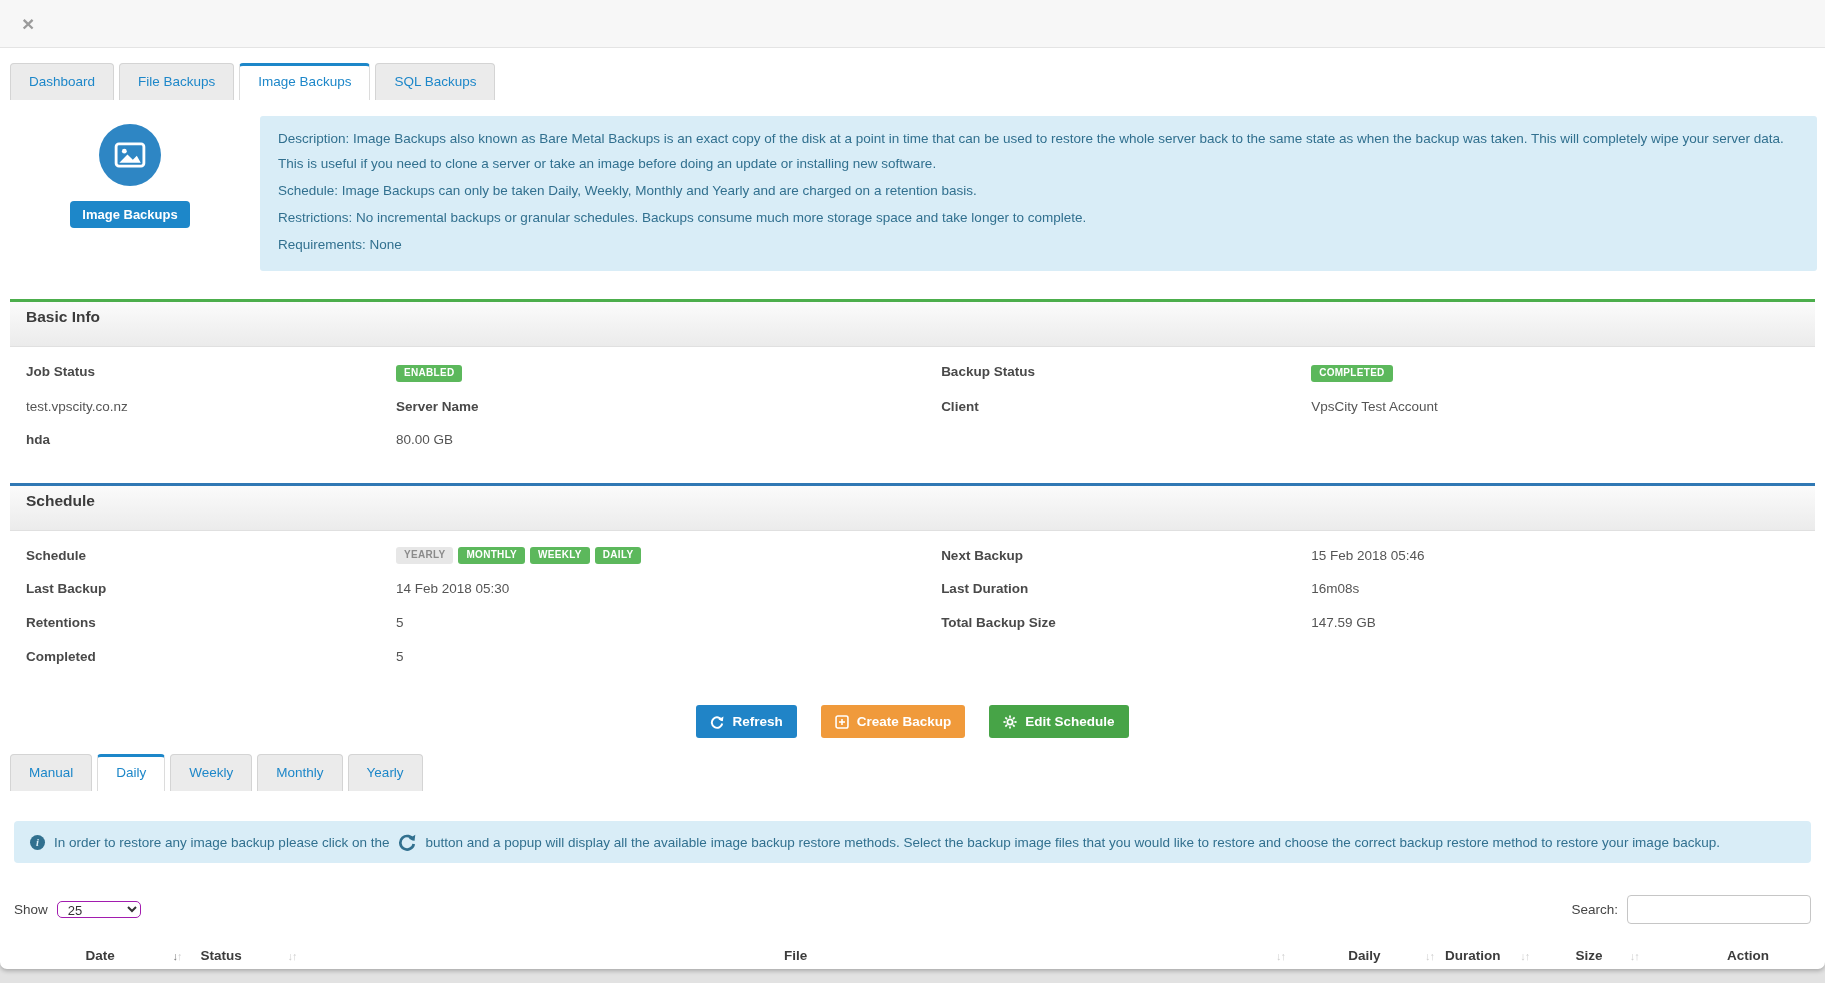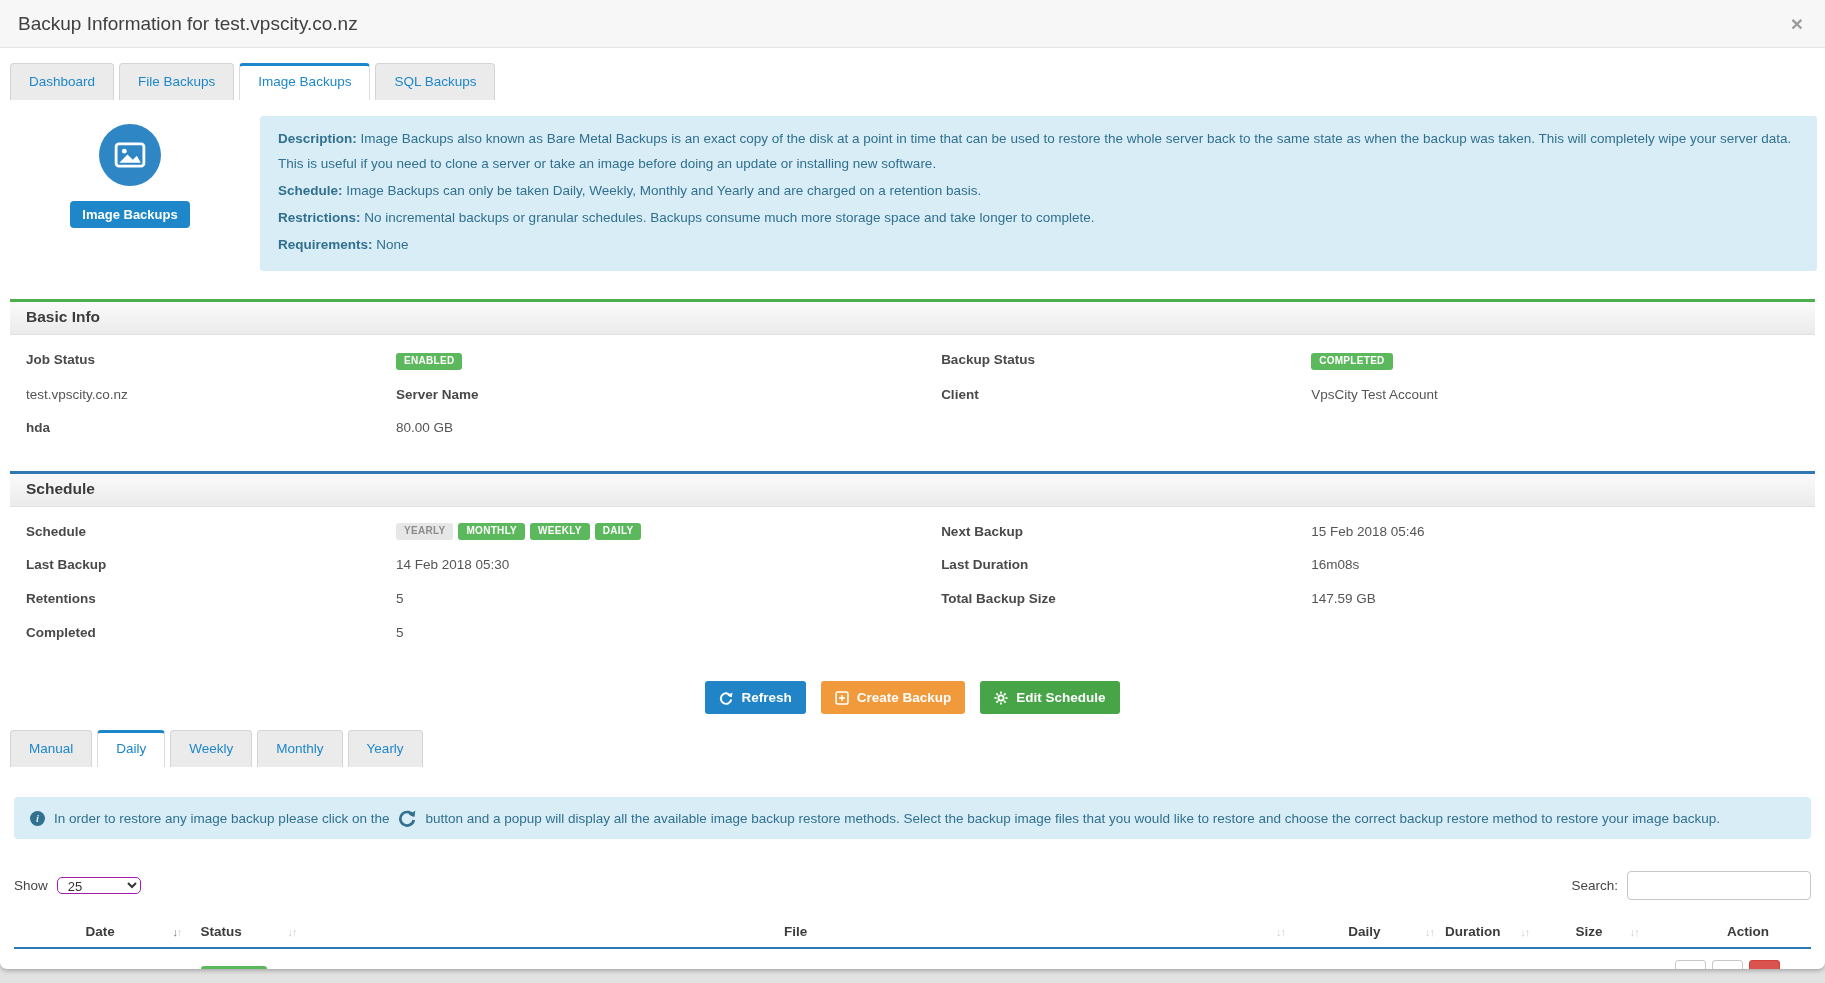--- a/index.html
+++ b/index.html
@@ -47,44 +47,44 @@
   }
   .hero-badge {
     margin-top:15px; background:#1d87c9; color:#fff; font-size:13px; font-weight:700;
     padding:6px 12px; border-radius:4px;
   }
   .info-panel {
     flex:1; background:#d9edf7; border-radius:3px; padding:9px 18px 11px;
     color:#31708f; font-size:13.5px; line-height:1.85;
   }
   .info-panel p { margin:2px 0; }
-  .info-panel strong { font-weight:700; }
+  .info-panel strong { font-weight:400; }
 
   
   .panel { margin:12px 10px 0; }
   .panel-green { border-top:3px solid #4cae4c; margin-top:18px; }
   .panel-blue  { border-top:3px solid #3078b4; margin-top:16px; }
   .panel-heading {
     background:linear-gradient(#fbfbfb,#ebebeb); border-bottom:1px solid #e0e0e0;
-    padding:6px 16px 8px; font-size:15.5px; font-weight:700; color:#3c3c3c;
+    padding:6px 16px 20px; font-size:15.5px; font-weight:700; color:#3c3c3c;
   }
   .kv-grid { display:grid; grid-template-columns:20.5% 30.2% 20.5% auto; padding:8px 0 10px; }
   .kv-cell { padding:8px 16px; font-size:13.5px; color:#555; line-height:1.3; }
   .kv-label { font-weight:700; color:#494949; }
   .badge-row { display:flex; gap:5px; }
 
   .badge {
     display:inline-block; padding:3px 8px 4px; border-radius:3px;
     font-size:10px; font-weight:700; color:#fff; letter-spacing:.3px; line-height:1;
   }
   .badge.green { background:#5cb85c; }
   .badge.muted { background:#e7e7e7; color:#8b8b8b; }
 
   
-  .actions-row { display:flex; justify-content:center; gap:15px; margin:22px 0 2px; }
+  .actions-row { display:flex; justify-content:center; gap:24px; margin:22px 0 2px; }
   .btn {
     display:inline-flex; align-items:center; gap:8px; border:none; border-radius:3px;
     color:#fff; font-size:13.5px; font-weight:700; padding:9px 14px; cursor:pointer;
     font-family:inherit;
   }
   .btn svg { width:14px; height:14px; display:block; }
   .btn.blue   { background:#2084c7; }
   .btn.orange { background:#f09a3b; }
   .btn.green  { background:#47a447;justify-content:flex-end; }
 
@@ -138,21 +138,20 @@
     vertical-align:middle; margin:0 1px; padding:0;
   }
   .icon-btn.danger { background:#d9534f; border-color:#d43f3a; color:#fff; }
 </style>
 </head>
 <body>
 
 <div class="modal">
 
   <div class="modal-header">
-    <h1 class="modal-title">Backup Information for test.vpscity.co.nz</h1>
     <span class="close-x">×</span>
   </div>
 
   <nav class="tabs main-tabs">
     <div class="tab">Dashboard</div>
     <div class="tab">File Backups</div>
     <div class="tab active">Image Backups</div>
     <div class="tab">SQL Backups</div>
   </nav>
 

